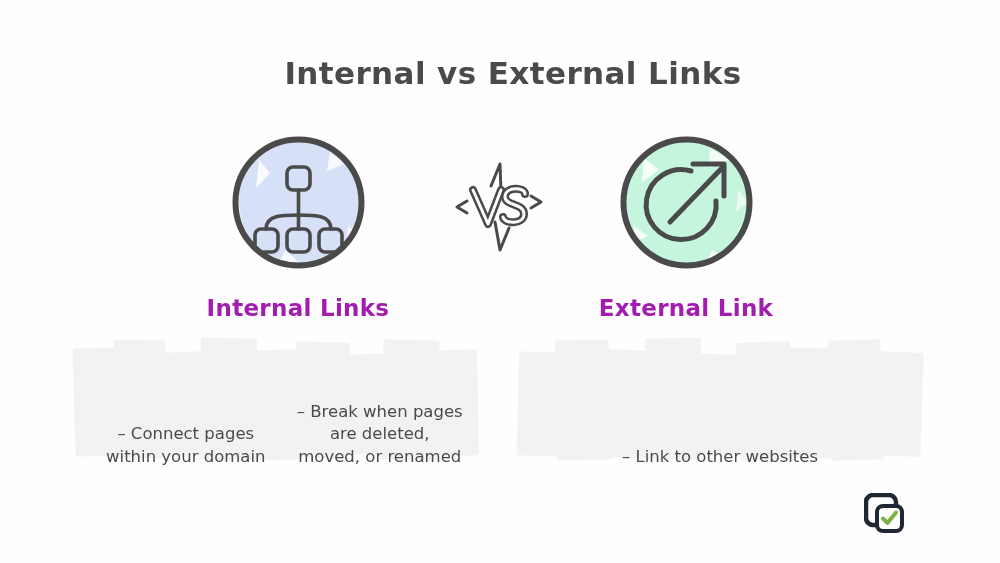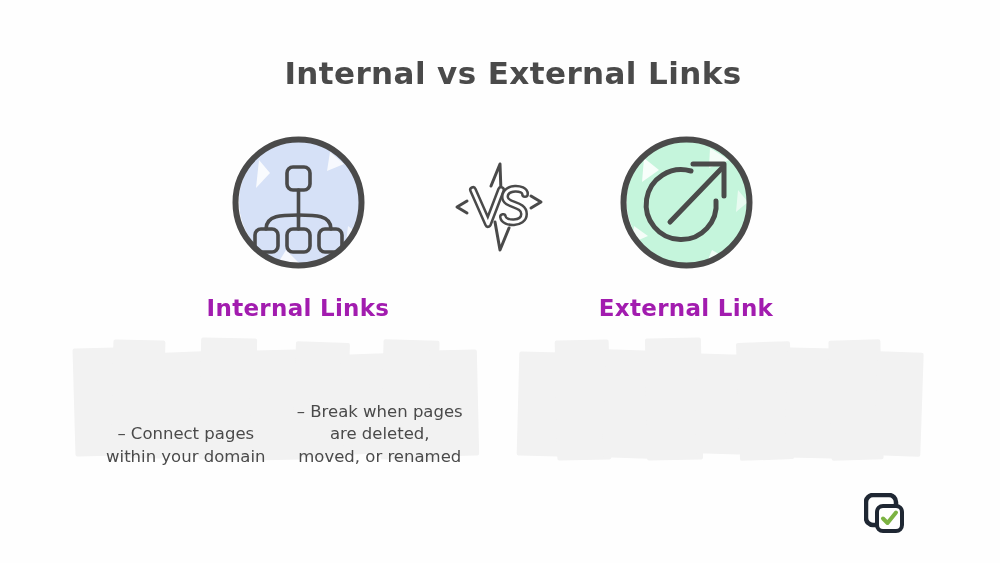--- a/index.html
+++ b/index.html
@@ -218,20 +218,21 @@
     <i style="left:36px;  top:2px;   width:54px;  height:120px; transform:rotate(-1.3deg);"></i>
     <i style="left:84px;  top:12px;  width:48px;  height:108px; transform:rotate(2.1deg);"></i>
     <i style="left:126px; top:0px;   width:56px;  height:122px; transform:rotate(-1.0deg);"></i>
     <i style="left:176px; top:16px;  width:46px;  height:100px; transform:rotate(1.7deg);"></i>
     <i style="left:218px; top:4px;   width:54px;  height:118px; transform:rotate(-2.0deg);"></i>
     <i style="left:266px; top:10px;  width:50px;  height:110px; transform:rotate(1.2deg);"></i>
     <i style="left:310px; top:2px;   width:52px;  height:120px; transform:rotate(-1.6deg);"></i>
     <i style="left:356px; top:14px;  width:46px;  height:104px; transform:rotate(1.9deg);"></i>
   </div>
   <div class="bullets">
+    <div class="bullet">– Link to other websites</div>
   </div>
 </div>
 
 <div class="brand-logo">
   <svg width="40" height="40" viewBox="0 0 40 40">
     <rect x="2" y="2" width="30" height="30" rx="7" fill="none" stroke="#1f2733" stroke-width="4.5"></rect>
     <rect x="13" y="13" width="25" height="25" rx="6" fill="#ffffff" stroke="#1f2733" stroke-width="4"></rect>
     <path d="M19 25.5 L23.5 30 L32 19.5" fill="none" stroke="#7cb342" stroke-width="4" stroke-linecap="round" stroke-linejoin="round"></path>
   </svg>
 </div>

